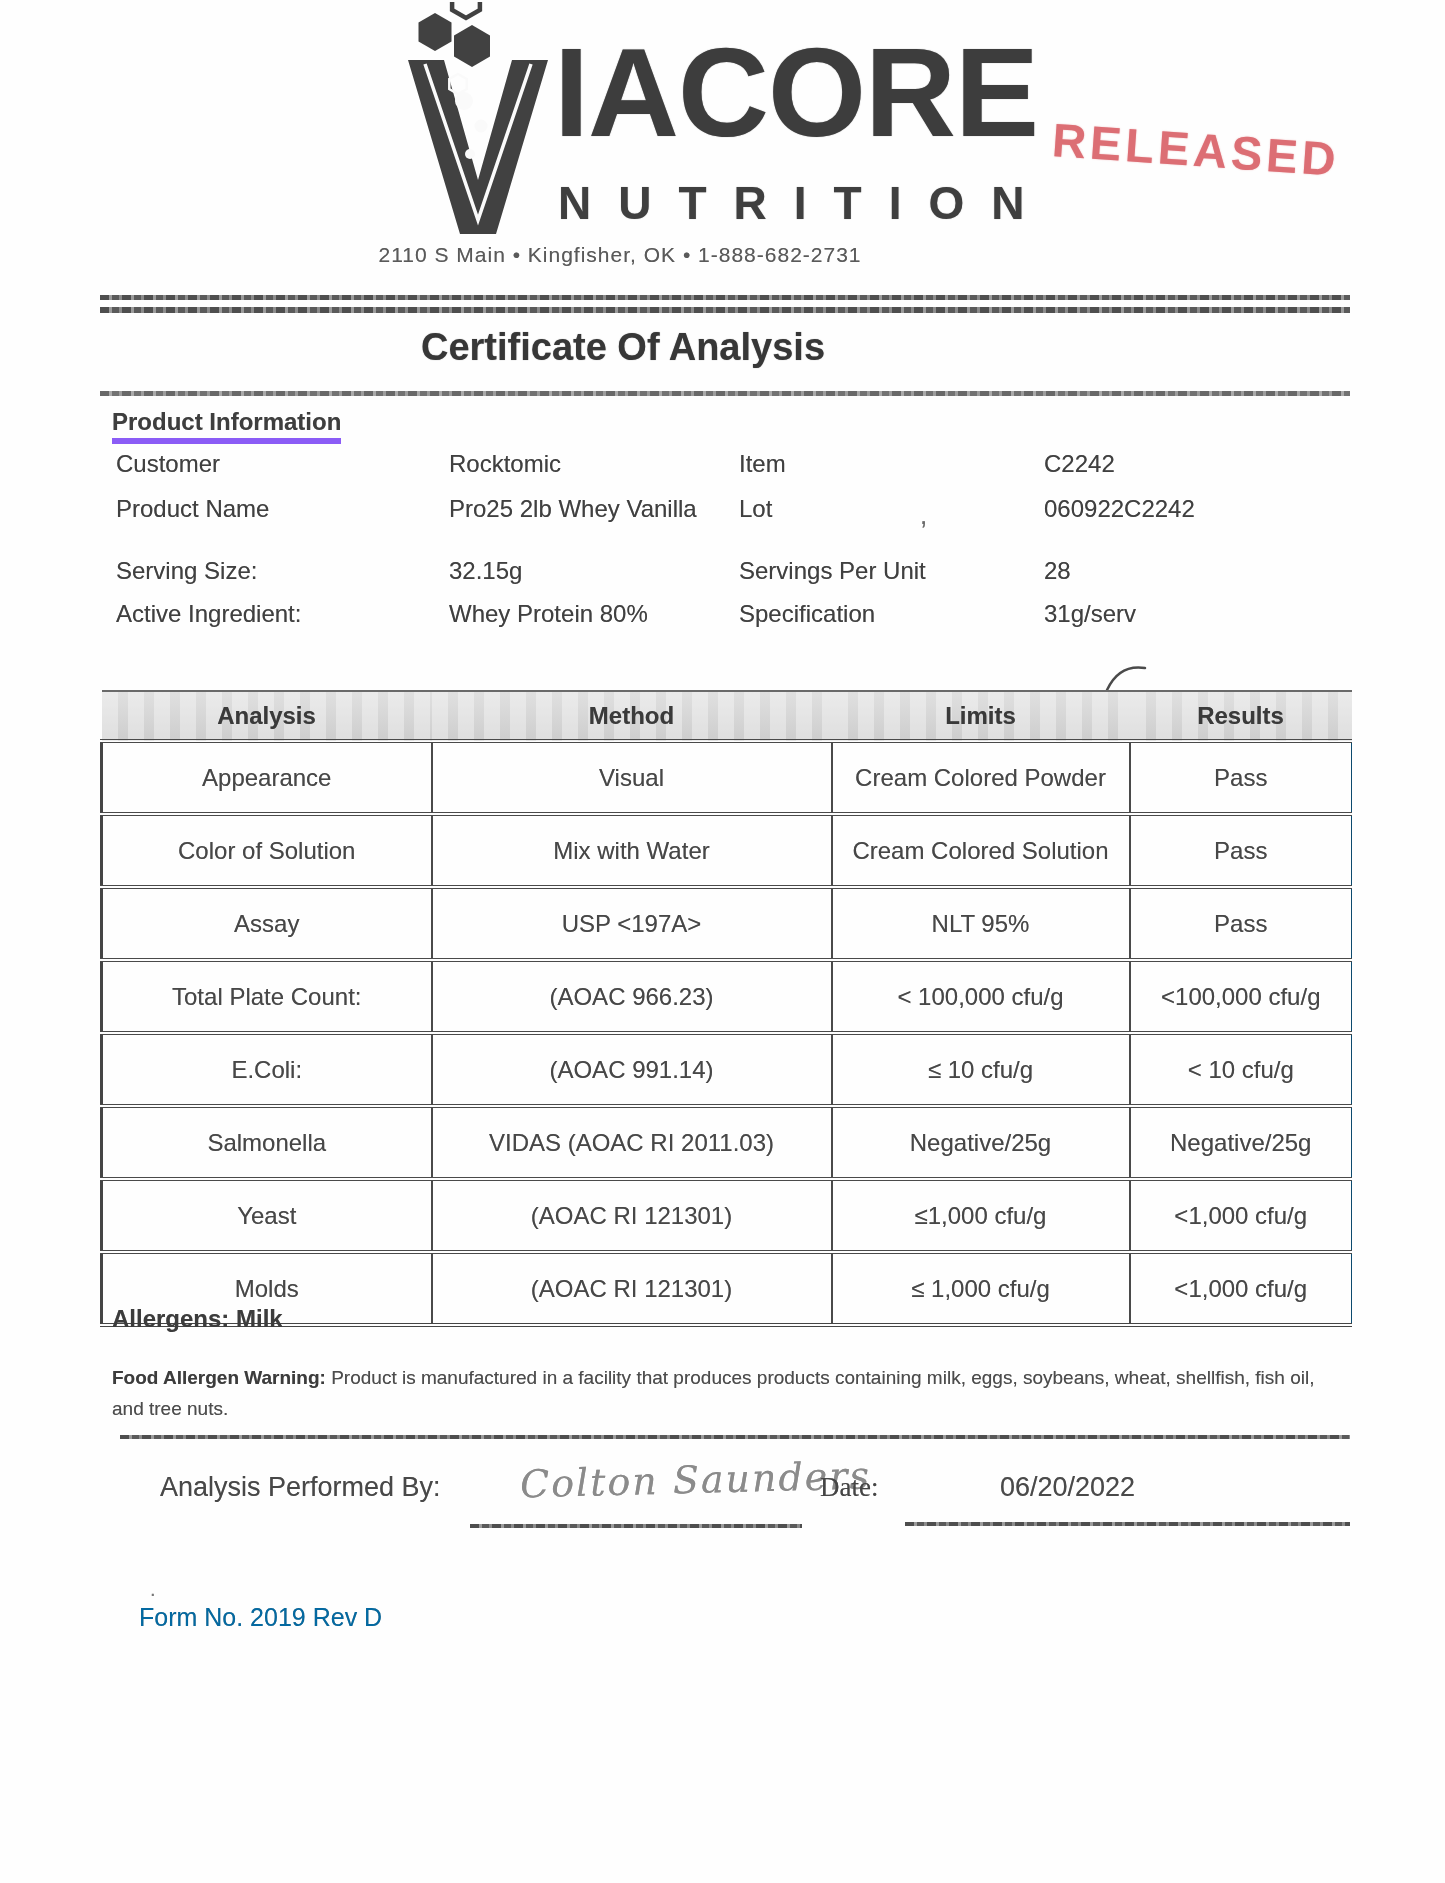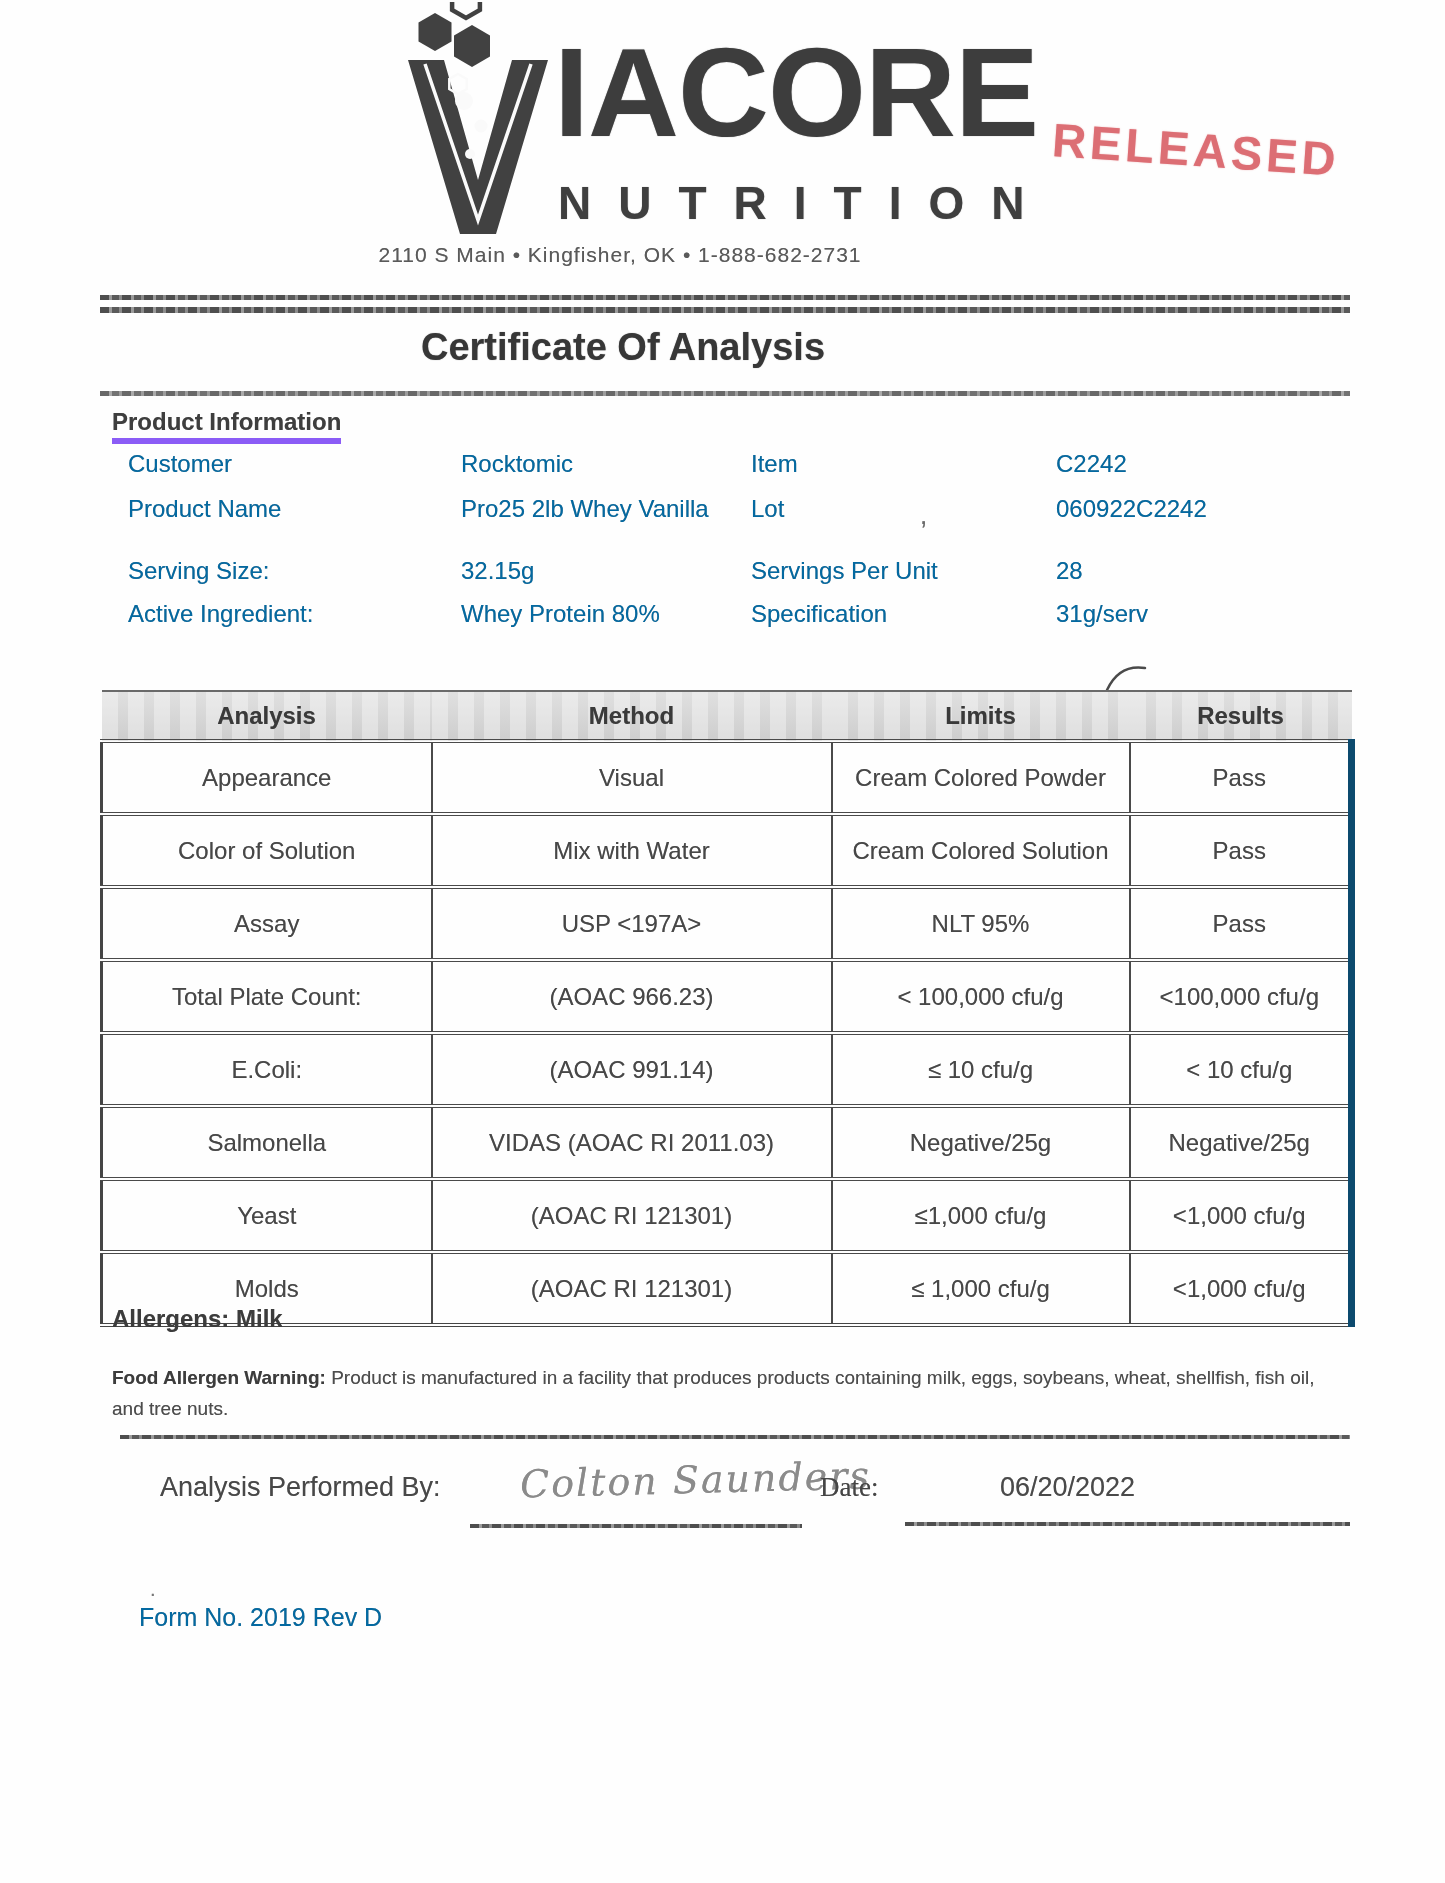--- a/index.html
+++ b/index.html
@@ -52,23 +52,23 @@
     text-shadow:0 0 1px rgba(55,55,55,.55);
   }
 
   
   .pi-heading{
     position:absolute; left:112px; top:408px; margin:0;
     font-size:24px; font-weight:700; color:#3e3e3e;
     border-bottom:6px solid #8b5cf6; padding-bottom:2px;
   }
   .info-row{
-    position:absolute; left:128px; width:1238px;
+    position:absolute; left:116px; width:1238px;
     display:grid; grid-template-columns:333px 290px 305px auto;
-    font-size:24px; color:#0369a1;
+    font-size:24px; color:#404040;
   }
   .ir-1{ top:450px; } .ir-2{ top:495px; } .ir-3{ top:557px; } .ir-4{ top:600px; }
   .stray-mark{ position:absolute; left:920px; top:500px; font-size:26px; color:#6a6a6a; }
 
   
   .coa-table{
     position:absolute; left:100px; top:690px; width:1250px;
     border-collapse:collapse; table-layout:fixed;
     font-size:24px; color:#474747;
   }
@@ -78,21 +78,21 @@
       repeating-linear-gradient(90deg, rgba(255,255,255,.35) 0 16px, rgba(0,0,0,0) 16px 26px),
       linear-gradient(#e0e0e0,#cecece);
     border-bottom:4px double #4a4a4a; border-top:2px solid #6a6a6a;
   }
   .coa-table td{
     height:67px; text-align:center; vertical-align:middle;
     border-left:2px solid #4a4a4a; border-right:2px solid #4a4a4a;
     border-top:4px double #4a4a4a;
   }
   .coa-table tr td:first-child{ border-left:3px solid #454545; }
-  .coa-table tr td:last-child{ border-right:7px solid #0c4a6e;margin-top:32px; }
+  .coa-table tr td:last-child{ border-right:1px solid #0c4a6e;margin-top:32px; }
   .coa-table tr:last-child td{ border-bottom:4px double #454545; }
   .pen-mark{ position:absolute; left:1105px; top:660px; }
 
   
   .allergens-heading{
     position:absolute; left:112px; top:1305px; margin:0;
     font-size:24px; font-weight:700; color:#3c3c3c;
   }
   .warning{
     position:absolute; left:112px; top:1362px; width:1235px; margin:0;

